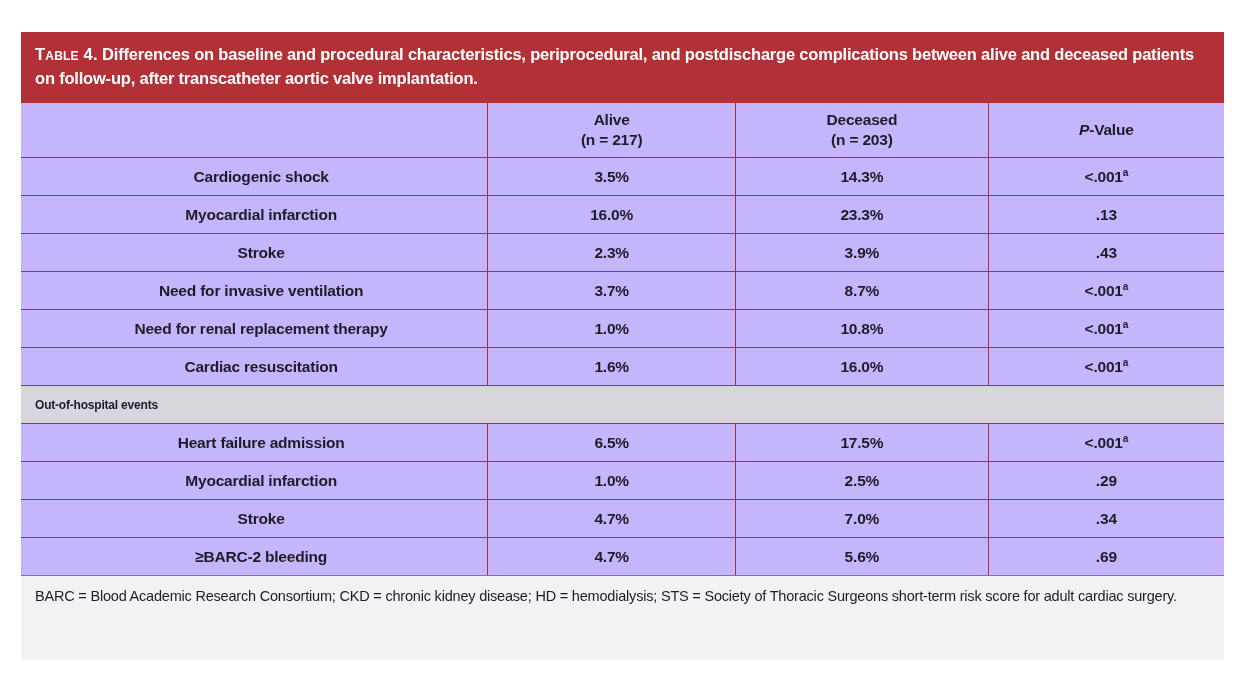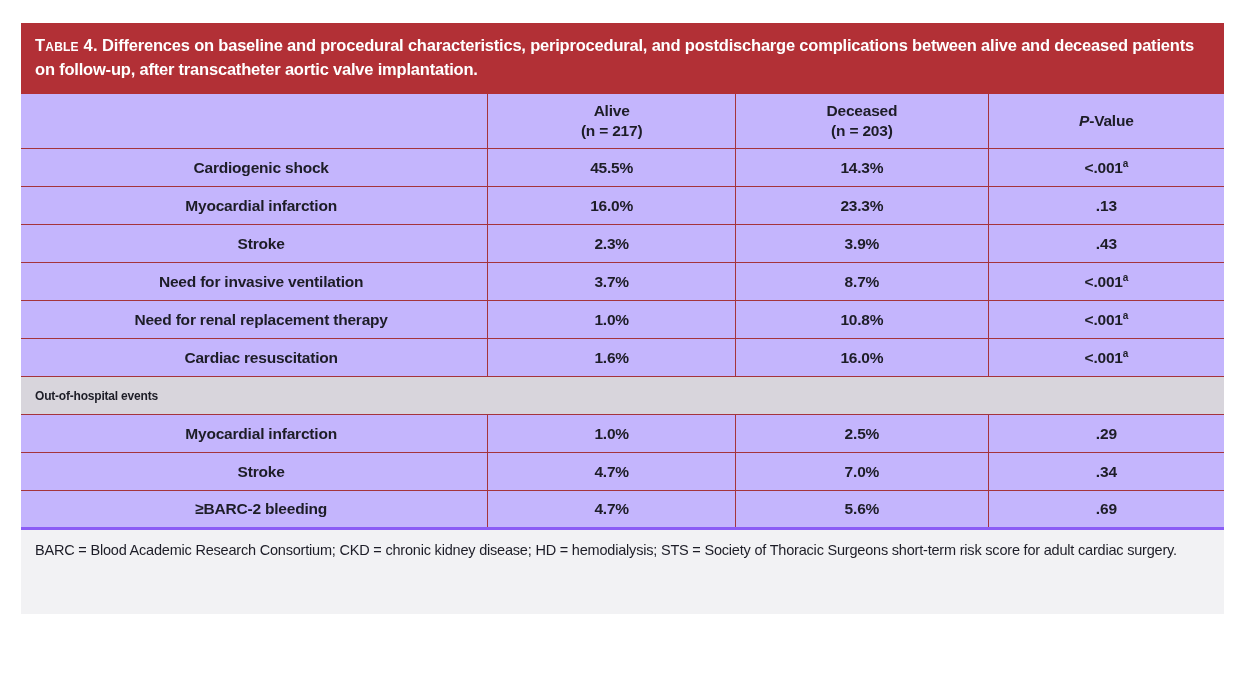--- a/index.html
+++ b/index.html
@@ -18,20 +18,21 @@
   
   .title-bar {
     background: #b23036;
     color: #ffffff;
     padding: 11px 14px 12px 14px;
     font-size: 16.5px;
     font-weight: bold;
     line-height: 1.44;
     letter-spacing: -0.2px;
     min-height: 70px;
+    margin-top: 9px;
   }
   .title-bar .sc { font-variant: small-caps; letter-spacing: 0.2px; }
   
   table.tav {
     width: 100%;
     border-collapse: collapse;
     table-layout: fixed;
     background: #c4b5fd;
     letter-spacing: -0.2px;
   }
@@ -61,21 +62,21 @@
     vertical-align: super;
     line-height: 0;
   }
   .it { font-style: italic; }
   tr.section td {
     background: #d8d5dc;
     font-size: 12px;
     padding-left: 14px;
     border-bottom: 1px solid #a5343c;
   }
-  tr.last-row td { border-bottom: 3px solid #8b5cf6; }
+  tr.last-row td { border-bottom: 1px solid #8b5cf6; }
   
   .footnotes {
     background: #f2f2f4;
     padding: 10px 14px 12px 14px;
     font-size: 14.5px;
     line-height: 1.42;
     letter-spacing: -0.2px;
     min-height: 84px;
   }
   sup.fnsup { font-size: 10px; vertical-align: super; line-height: 0; }
@@ -104,21 +105,21 @@
       </th>
       <th class="vline">
         <div>Deceased</div>
         <div>(n = 203)</div>
       </th>
       <th class="vline"><span class="it">P</span><span>-Value</span></th>
     </tr>
 
     <tr>
       <td class="lbl">Cardiogenic shock</td>
-      <td class="val vline">45.5%</td>
+      <td class="val vline">3.5%</td>
       <td class="val vline">14.3%</td>
       <td class="val vline"><span>&lt;.001</span><sup class="sig">a</sup></td>
     </tr>
     <tr>
       <td class="lbl">Myocardial infarction</td>
       <td class="val vline">16.0%</td>
       <td class="val vline">23.3%</td>
       <td class="val vline"><span>.13</span><sup class="sig"></sup></td>
     </tr>
     <tr>
@@ -144,20 +145,26 @@
       <td class="val vline">1.6%</td>
       <td class="val vline">16.0%</td>
       <td class="val vline"><span>&lt;.001</span><sup class="sig">a</sup></td>
     </tr>
 
     <tr class="section">
       <td colspan="4">Out-of-hospital events</td>
     </tr>
 
     <tr>
+      <td class="lbl">Heart failure admission</td>
+      <td class="val vline">6.5%</td>
+      <td class="val vline">17.5%</td>
+      <td class="val vline"><span>&lt;.001</span><sup class="sig">a</sup></td>
+    </tr>
+    <tr>
       <td class="lbl">Myocardial infarction</td>
       <td class="val vline">1.0%</td>
       <td class="val vline">2.5%</td>
       <td class="val vline"><span>.29</span><sup class="sig"></sup></td>
     </tr>
     <tr>
       <td class="lbl">Stroke</td>
       <td class="val vline">4.7%</td>
       <td class="val vline">7.0%</td>
       <td class="val vline"><span>.34</span><sup class="sig"></sup></td>

